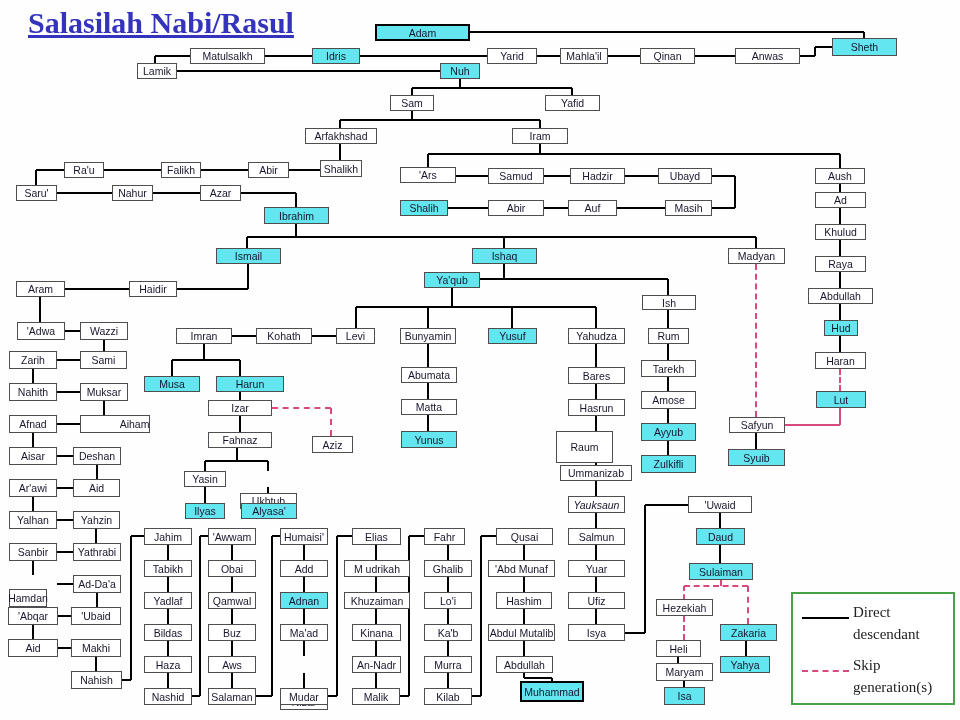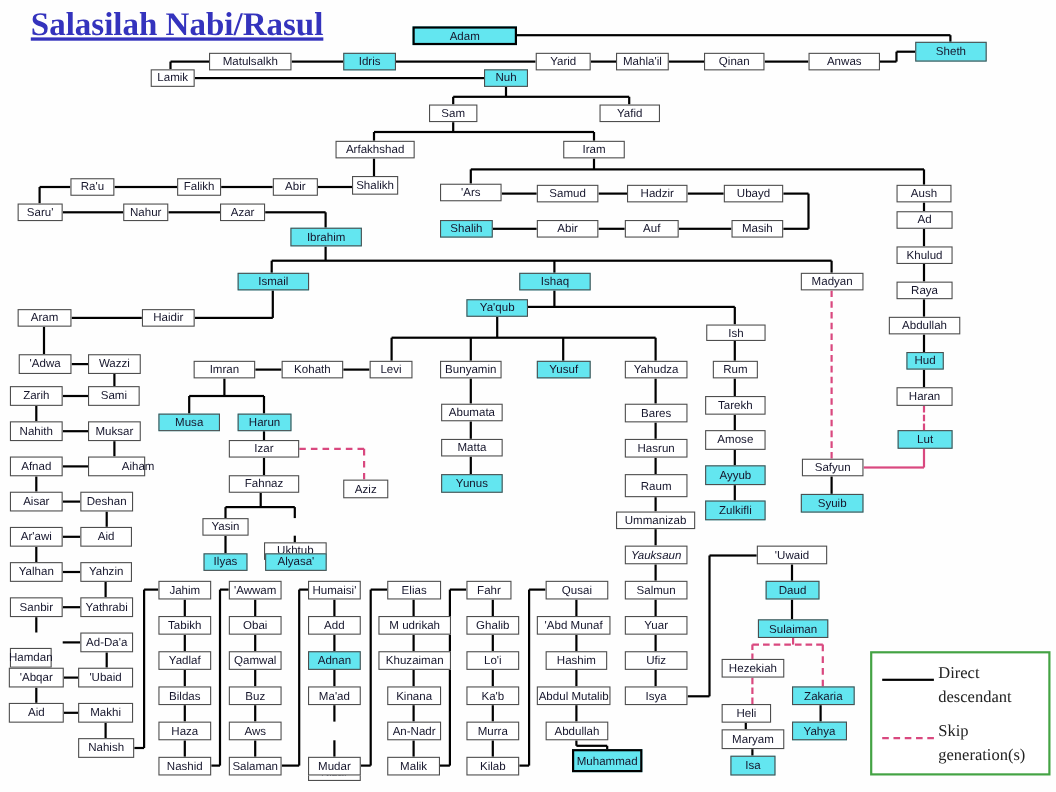--- a/index.html
+++ b/index.html
@@ -84,30 +84,30 @@
     <div class="node" style="left: 729px; top: 417px; width: 56px; height: 16px;">Safyun</div>
     <div class="node prophet" style="left: 728px; top: 449px; width: 57px; height: 17px;">Syuib</div>
     <div class="node" style="left: 176px; top: 328px; width: 56px; height: 16px;">Imran</div>
     <div class="node" style="left: 256px; top: 328px; width: 56px; height: 16px;">Kohath</div>
     <div class="node" style="left: 336px; top: 328px; width: 39px; height: 16px;">Levi</div>
     <div class="node" style="left: 400px; top: 328px; width: 56px; height: 16px;">Bunyamin</div>
     <div class="node prophet" style="left: 488px; top: 328px; width: 49px; height: 16px;">Yusuf</div>
     <div class="node" style="left: 568px; top: 328px; width: 57px; height: 16px;">Yahudza</div>
     <div class="node" style="left: 648px; top: 328px; width: 41px; height: 16px;">Rum</div>
     <div class="node prophet" style="left: 144px; top: 376px; width: 56px; height: 16px;">Musa</div>
-    <div class="node prophet" style="left: 216px; top: 376px; width: 49px; height: 16px;">Harun</div>
+    <div class="node prophet" style="left: 216px; top: 376px; width: 68px; height: 16px;">Harun</div>
     <div class="node" style="left: 208px; top: 400px; width: 64px; height: 16px;">Izar</div>
     <div class="node" style="left: 208px; top: 432px; width: 64px; height: 16px;">Fahnaz</div>
     <div class="node" style="left: 312px; top: 436px; width: 41px; height: 17px;">Aziz</div>
     <div class="node" style="left: 401px; top: 367px; width: 56px; height: 16px;">Abumata</div>
     <div class="node" style="left: 401px; top: 399px; width: 56px; height: 16px;">Matta</div>
     <div class="node prophet" style="left: 401px; top: 431px; width: 56px; height: 17px;">Yunus</div>
     <div class="node" style="left: 568px; top: 367px; width: 57px; height: 17px;">Bares</div>
     <div class="node" style="left: 568px; top: 399px; width: 57px; height: 17px;">Hasrun</div>
-    <div class="node" style="left: 568px; top: 431px; width: 57px; height: 21px;">Raum</div>
+    <div class="node" style="left: 556px; top: 431px; width: 57px; height: 32px;">Raum</div>
     <div class="node" style="left: 560px; top: 465px; width: 72px; height: 16px;">Ummanizab</div>
     <div class="node" style="left: 641px; top: 360px; width: 55px; height: 17px;">Tarekh</div>
     <div class="node" style="left: 641px; top: 391px; width: 55px; height: 18px;">Amose</div>
     <div class="node prophet" style="left: 641px; top: 423px; width: 55px; height: 18px;">Ayyub</div>
     <div class="node prophet" style="left: 641px; top: 455px; width: 55px; height: 18px;">Zulkifli</div>
     <div class="node" style="left: 184px; top: 471px; width: 42px; height: 16px;">Yasin</div>
     <div class="node" style="left: 240px; top: 493px; width: 57px; height: 16px;">Ukhtub</div>
     <div class="node prophet" style="left: 185px; top: 503px; width: 40px; height: 16px;">Ilyas</div>
     <div class="node prophet" style="left: 241px; top: 503px; width: 56px; height: 16px;">Alyasa'</div>
     <div class="node" style="left: 568px; top: 496px; width: 57px; height: 17px; font-style: italic;">Yauksaun</div>
@@ -124,21 +124,21 @@
     <div class="node prophet" style="left: 720px; top: 656px; width: 50px; height: 17px;">Yahya</div>
     <div class="node" style="left: 656px; top: 663px; width: 57px; height: 18px;">Maryam</div>
     <div class="node prophet" style="left: 664px; top: 687px; width: 41px; height: 18px;">Isa</div>
     <div class="node" style="left: 17px; top: 322px; width: 48px; height: 18px;">'Adwa</div>
     <div class="node" style="left: 80px; top: 322px; width: 48px; height: 18px;">Wazzi</div>
     <div class="node" style="left: 9px; top: 351px; width: 48px; height: 18px;">Zarih</div>
     <div class="node" style="left: 80px; top: 351px; width: 47px; height: 18px;">Sami</div>
     <div class="node" style="left: 9px; top: 383px; width: 48px; height: 18px;">Nahith</div>
     <div class="node" style="left: 80px; top: 383px; width: 48px; height: 18px;">Muksar</div>
     <div class="node" style="left: 9px; top: 415px; width: 48px; height: 18px;">Afnad</div>
-    <div class="node" style="left: 80px; top: 415px; width: 52px; height: 18px; padding-left: 39px;">Aiham</div>
+    <div class="node" style="left: 80px; top: 415px; width: 70px; height: 18px; padding-left: 39px;">Aiham</div>
     <div class="node" style="left: 9px; top: 447px; width: 48px; height: 18px;">Aisar</div>
     <div class="node" style="left: 73px; top: 447px; width: 48px; height: 18px;">Deshan</div>
     <div class="node" style="left: 9px; top: 479px; width: 48px; height: 18px;">Ar'awi</div>
     <div class="node" style="left: 73px; top: 479px; width: 47px; height: 18px;">Aid</div>
     <div class="node" style="left: 9px; top: 511px; width: 48px; height: 18px;">Yalhan</div>
     <div class="node" style="left: 73px; top: 511px; width: 47px; height: 18px;">Yahzin</div>
     <div class="node" style="left: 9px; top: 543px; width: 48px; height: 18px;">Sanbir</div>
     <div class="node" style="left: 73px; top: 543px; width: 48px; height: 18px;">Yathrabi</div>
     <div class="node" style="left: 9px; top: 589px; width: 38px; height: 18px;">Hamdan</div>
     <div class="node" style="left: 73px; top: 575px; width: 48px; height: 18px;">Ad-Da'a</div>

